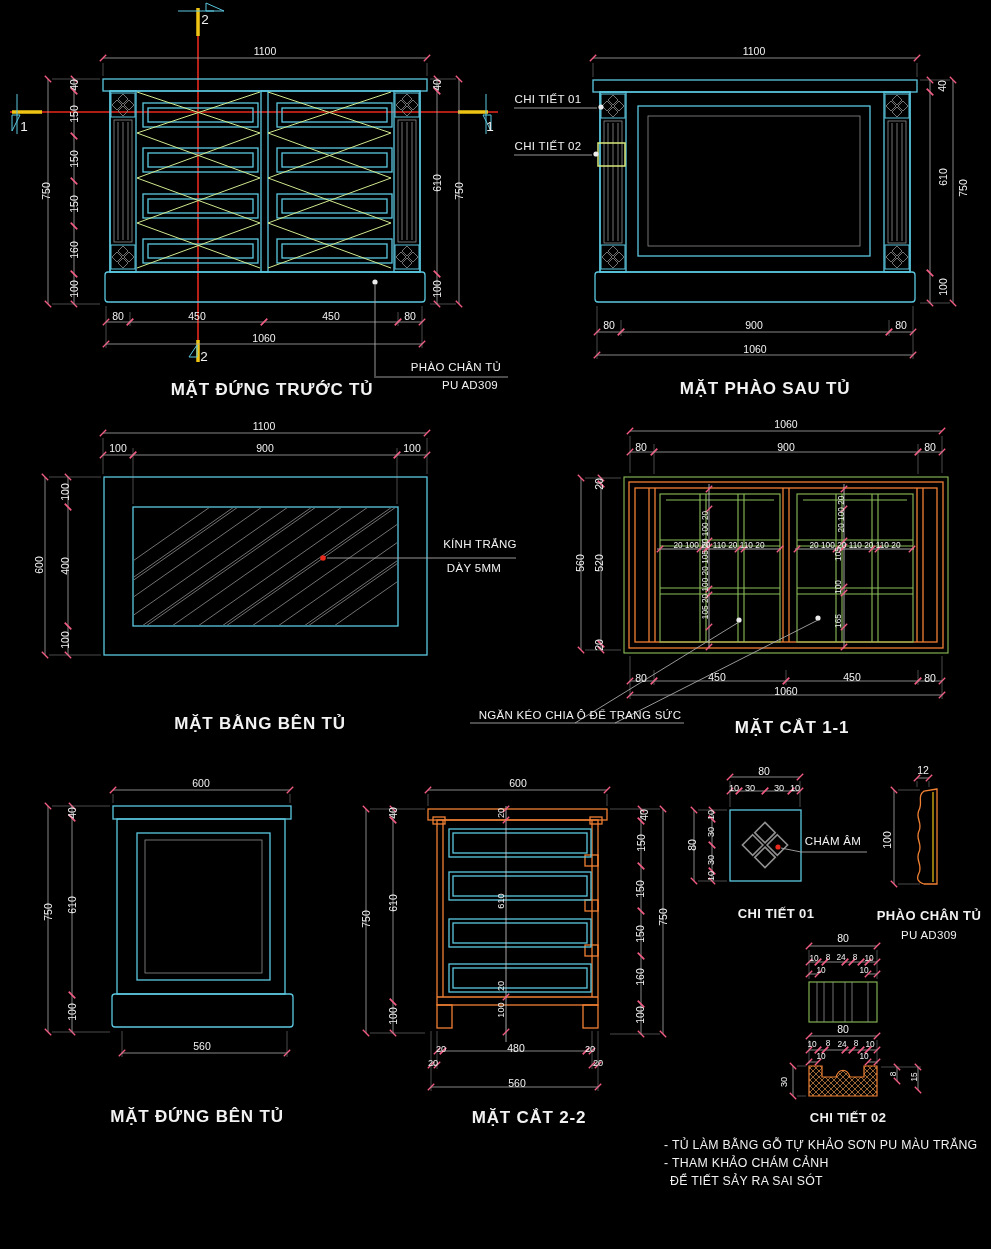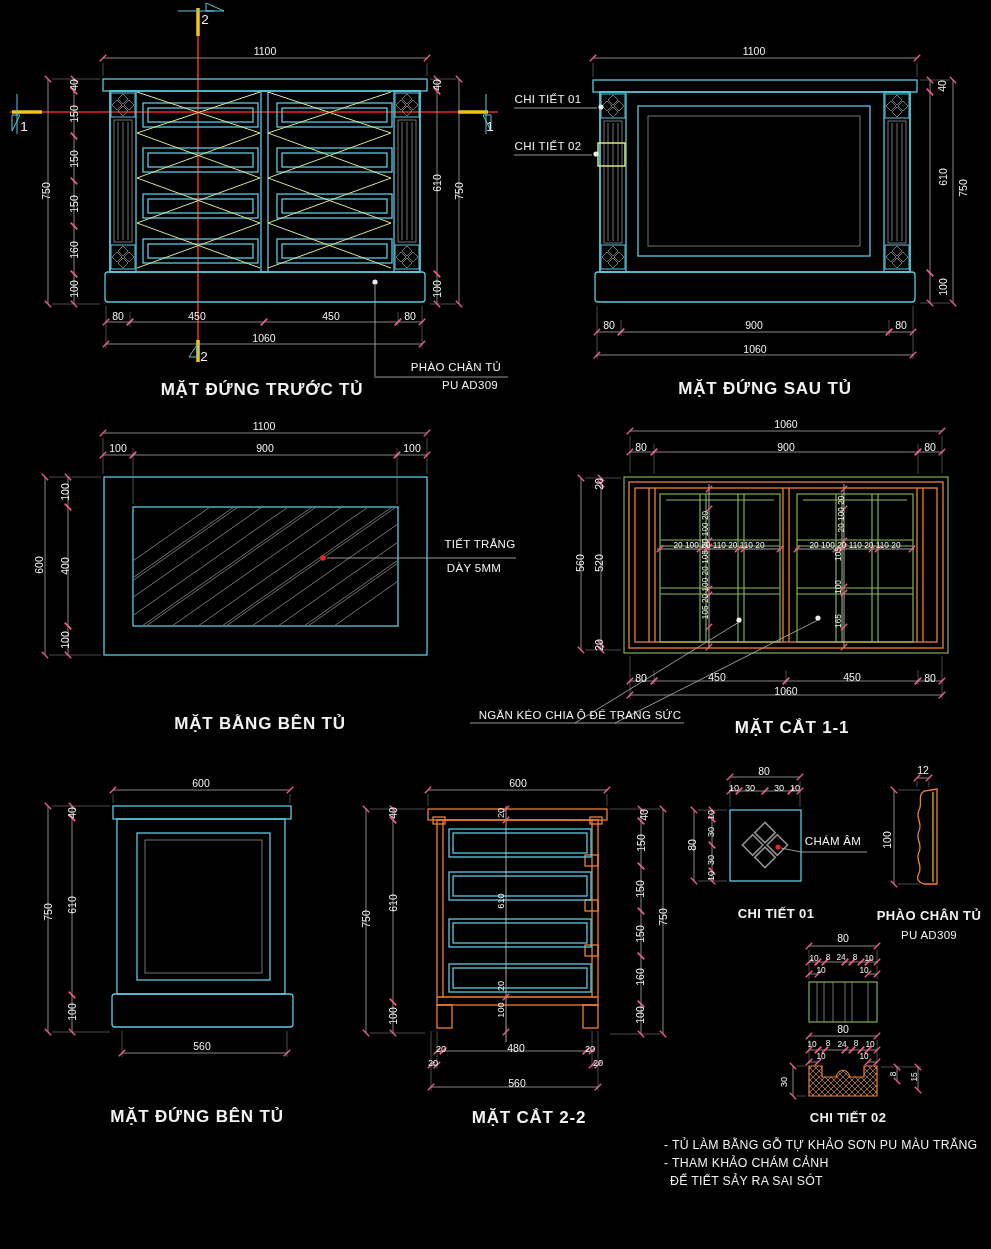--- a/index.html
+++ b/index.html
@@ -521,21 +521,21 @@
     <line x1="793" y1="1066" x2="793" y2="1096" class="dim"></line>
     <line x1="797" y1="1066" x2="806" y2="1066" class="ext"></line>
         <line x1="797" y1="1096" x2="806" y2="1096" class="ext"></line>
     <line x1="897" y1="1067" x2="897" y2="1081" class="dim"></line>
     <line x1="918" y1="1067" x2="918" y2="1090" class="dim"></line>
     <line x1="881" y1="1067" x2="921" y2="1067" class="ext"></line>
   </g>
 </svg>
 
 <div id="lay">
-      <span class="t ttl" style="left: 262px; top: 389px; transform: translate(-50%, -50%); text-align: center;">MẶT ĐỨNG TRƯỚC TỦ</span>
+      <span class="t ttl" style="left: 272px; top: 389px; transform: translate(-50%, -50%); text-align: center;">MẶT ĐỨNG TRƯỚC TỦ</span>
       <span class="t" style="left: 265px; top: 51px; transform: translate(-50%, -50%);">1100</span>
       <span class="t" style="left: 46px; top: 191px; transform: translate(-50%, -50%) rotate(-90deg);">750</span>
       <span class="t" style="left: 74px; top: 85px; transform: translate(-50%, -50%) rotate(-90deg);">40</span>
       <span class="t" style="left: 74px; top: 114px; transform: translate(-50%, -50%) rotate(-90deg);">150</span>
       <span class="t" style="left: 74px; top: 159px; transform: translate(-50%, -50%) rotate(-90deg);">150</span>
       <span class="t" style="left: 74px; top: 204px; transform: translate(-50%, -50%) rotate(-90deg);">150</span>
       <span class="t" style="left: 74px; top: 250px; transform: translate(-50%, -50%) rotate(-90deg);">160</span>
       <span class="t" style="left: 74px; top: 289px; transform: translate(-50%, -50%) rotate(-90deg);">100</span>
       <span class="t" style="left: 437px; top: 85px; transform: translate(-50%, -50%) rotate(-90deg);">40</span>
       <span class="t" style="left: 437px; top: 183px; transform: translate(-50%, -50%) rotate(-90deg);">610</span>
@@ -545,42 +545,42 @@
       <span class="t" style="left: 197px; top: 316px; transform: translate(-50%, -50%);">450</span>
       <span class="t" style="left: 331px; top: 316px; transform: translate(-50%, -50%);">450</span>
       <span class="t" style="left: 410px; top: 316px; transform: translate(-50%, -50%);">80</span>
       <span class="t" style="left: 264px; top: 338px; transform: translate(-50%, -50%);">1060</span>
       <span class="t mk" style="left: 205px; top: 20px; transform: translate(-50%, -50%);">2</span>
       <span class="t mk" style="left: 204px; top: 357px; transform: translate(-50%, -50%);">2</span>
       <span class="t mk" style="left: 24px; top: 127px; transform: translate(-50%, -50%);">1</span>
       <span class="t mk" style="left: 490px; top: 127px; transform: translate(-50%, -50%);">1</span>
       <span class="t lbl" style="left: 456px; top: 368px; transform: translate(-50%, -50%);">PHÀO CHÂN TỦ</span>
       <span class="t lbl" style="left: 470px; top: 386px; transform: translate(-50%, -50%);">PU AD309</span>
-      <span class="t ttl" style="left: 765px; top: 388px; transform: translate(-50%, -50%);">MẶT ĐỨNG SAU TỦ</span>
+      <span class="t ttl" style="left: 765px; top: 388px; transform: translate(-50%, -50%);">MẶT PHÀO SAU TỦ</span>
       <span class="t" style="left: 754px; top: 51px; transform: translate(-50%, -50%);">1100</span>
       <span class="t lbl" style="left: 548px; top: 100px; transform: translate(-50%, -50%);">CHI TIẾT 01</span>
       <span class="t lbl" style="left: 548px; top: 147px; transform: translate(-50%, -50%);">CHI TIẾT 02</span>
       <span class="t" style="left: 942px; top: 86px; transform: translate(-50%, -50%) rotate(-90deg);">40</span>
       <span class="t" style="left: 943px; top: 177px; transform: translate(-50%, -50%) rotate(-90deg);">610</span>
       <span class="t" style="left: 943px; top: 287px; transform: translate(-50%, -50%) rotate(-90deg);">100</span>
       <span class="t" style="left: 963px; top: 188px; transform: translate(-50%, -50%) rotate(-90deg);">750</span>
       <span class="t" style="left: 609px; top: 325px; transform: translate(-50%, -50%);">80</span>
       <span class="t" style="left: 754px; top: 325px; transform: translate(-50%, -50%);">900</span>
       <span class="t" style="left: 901px; top: 325px; transform: translate(-50%, -50%);">80</span>
       <span class="t" style="left: 755px; top: 349px; transform: translate(-50%, -50%);">1060</span>
       <span class="t ttl" style="left: 260px; top: 723px; transform: translate(-50%, -50%);">MẶT BẰNG BÊN TỦ</span>
       <span class="t" style="left: 264px; top: 426px; transform: translate(-50%, -50%);">1100</span>
       <span class="t" style="left: 118px; top: 448px; transform: translate(-50%, -50%);">100</span>
       <span class="t" style="left: 265px; top: 448px; transform: translate(-50%, -50%);">900</span>
       <span class="t" style="left: 412px; top: 448px; transform: translate(-50%, -50%);">100</span>
       <span class="t" style="left: 39px; top: 565px; transform: translate(-50%, -50%) rotate(-90deg);">600</span>
       <span class="t" style="left: 65px; top: 492px; transform: translate(-50%, -50%) rotate(-90deg);">100</span>
       <span class="t" style="left: 65px; top: 566px; transform: translate(-50%, -50%) rotate(-90deg);">400</span>
       <span class="t" style="left: 65px; top: 640px; transform: translate(-50%, -50%) rotate(-90deg);">100</span>
-      <span class="t lbl" style="left: 480px; top: 545px; transform: translate(-50%, -50%);">TIẾT TRẮNG</span>
+      <span class="t lbl" style="left: 480px; top: 545px; transform: translate(-50%, -50%);">KÍNH TRẮNG</span>
       <span class="t lbl" style="left: 474px; top: 569px; transform: translate(-50%, -50%);">DÀY 5MM</span>
       <span class="t ttl" style="left: 792px; top: 727px; transform: translate(-50%, -50%);">MẶT CẮT 1-1</span>
       <span class="t" style="left: 786px; top: 424px; transform: translate(-50%, -50%);">1060</span>
       <span class="t" style="left: 641px; top: 447px; transform: translate(-50%, -50%);">80</span>
       <span class="t" style="left: 786px; top: 447px; transform: translate(-50%, -50%);">900</span>
       <span class="t" style="left: 930px; top: 447px; transform: translate(-50%, -50%);">80</span>
       <span class="t" style="left: 599px; top: 484px; transform: translate(-50%, -50%) rotate(-90deg);">20</span>
       <span class="t" style="left: 599px; top: 563px; transform: translate(-50%, -50%) rotate(-90deg);">520</span>
       <span class="t" style="left: 599px; top: 645px; transform: translate(-50%, -50%) rotate(-90deg);">20</span>
       <span class="t" style="left: 580px; top: 563px; transform: translate(-50%, -50%) rotate(-90deg);">560</span>

